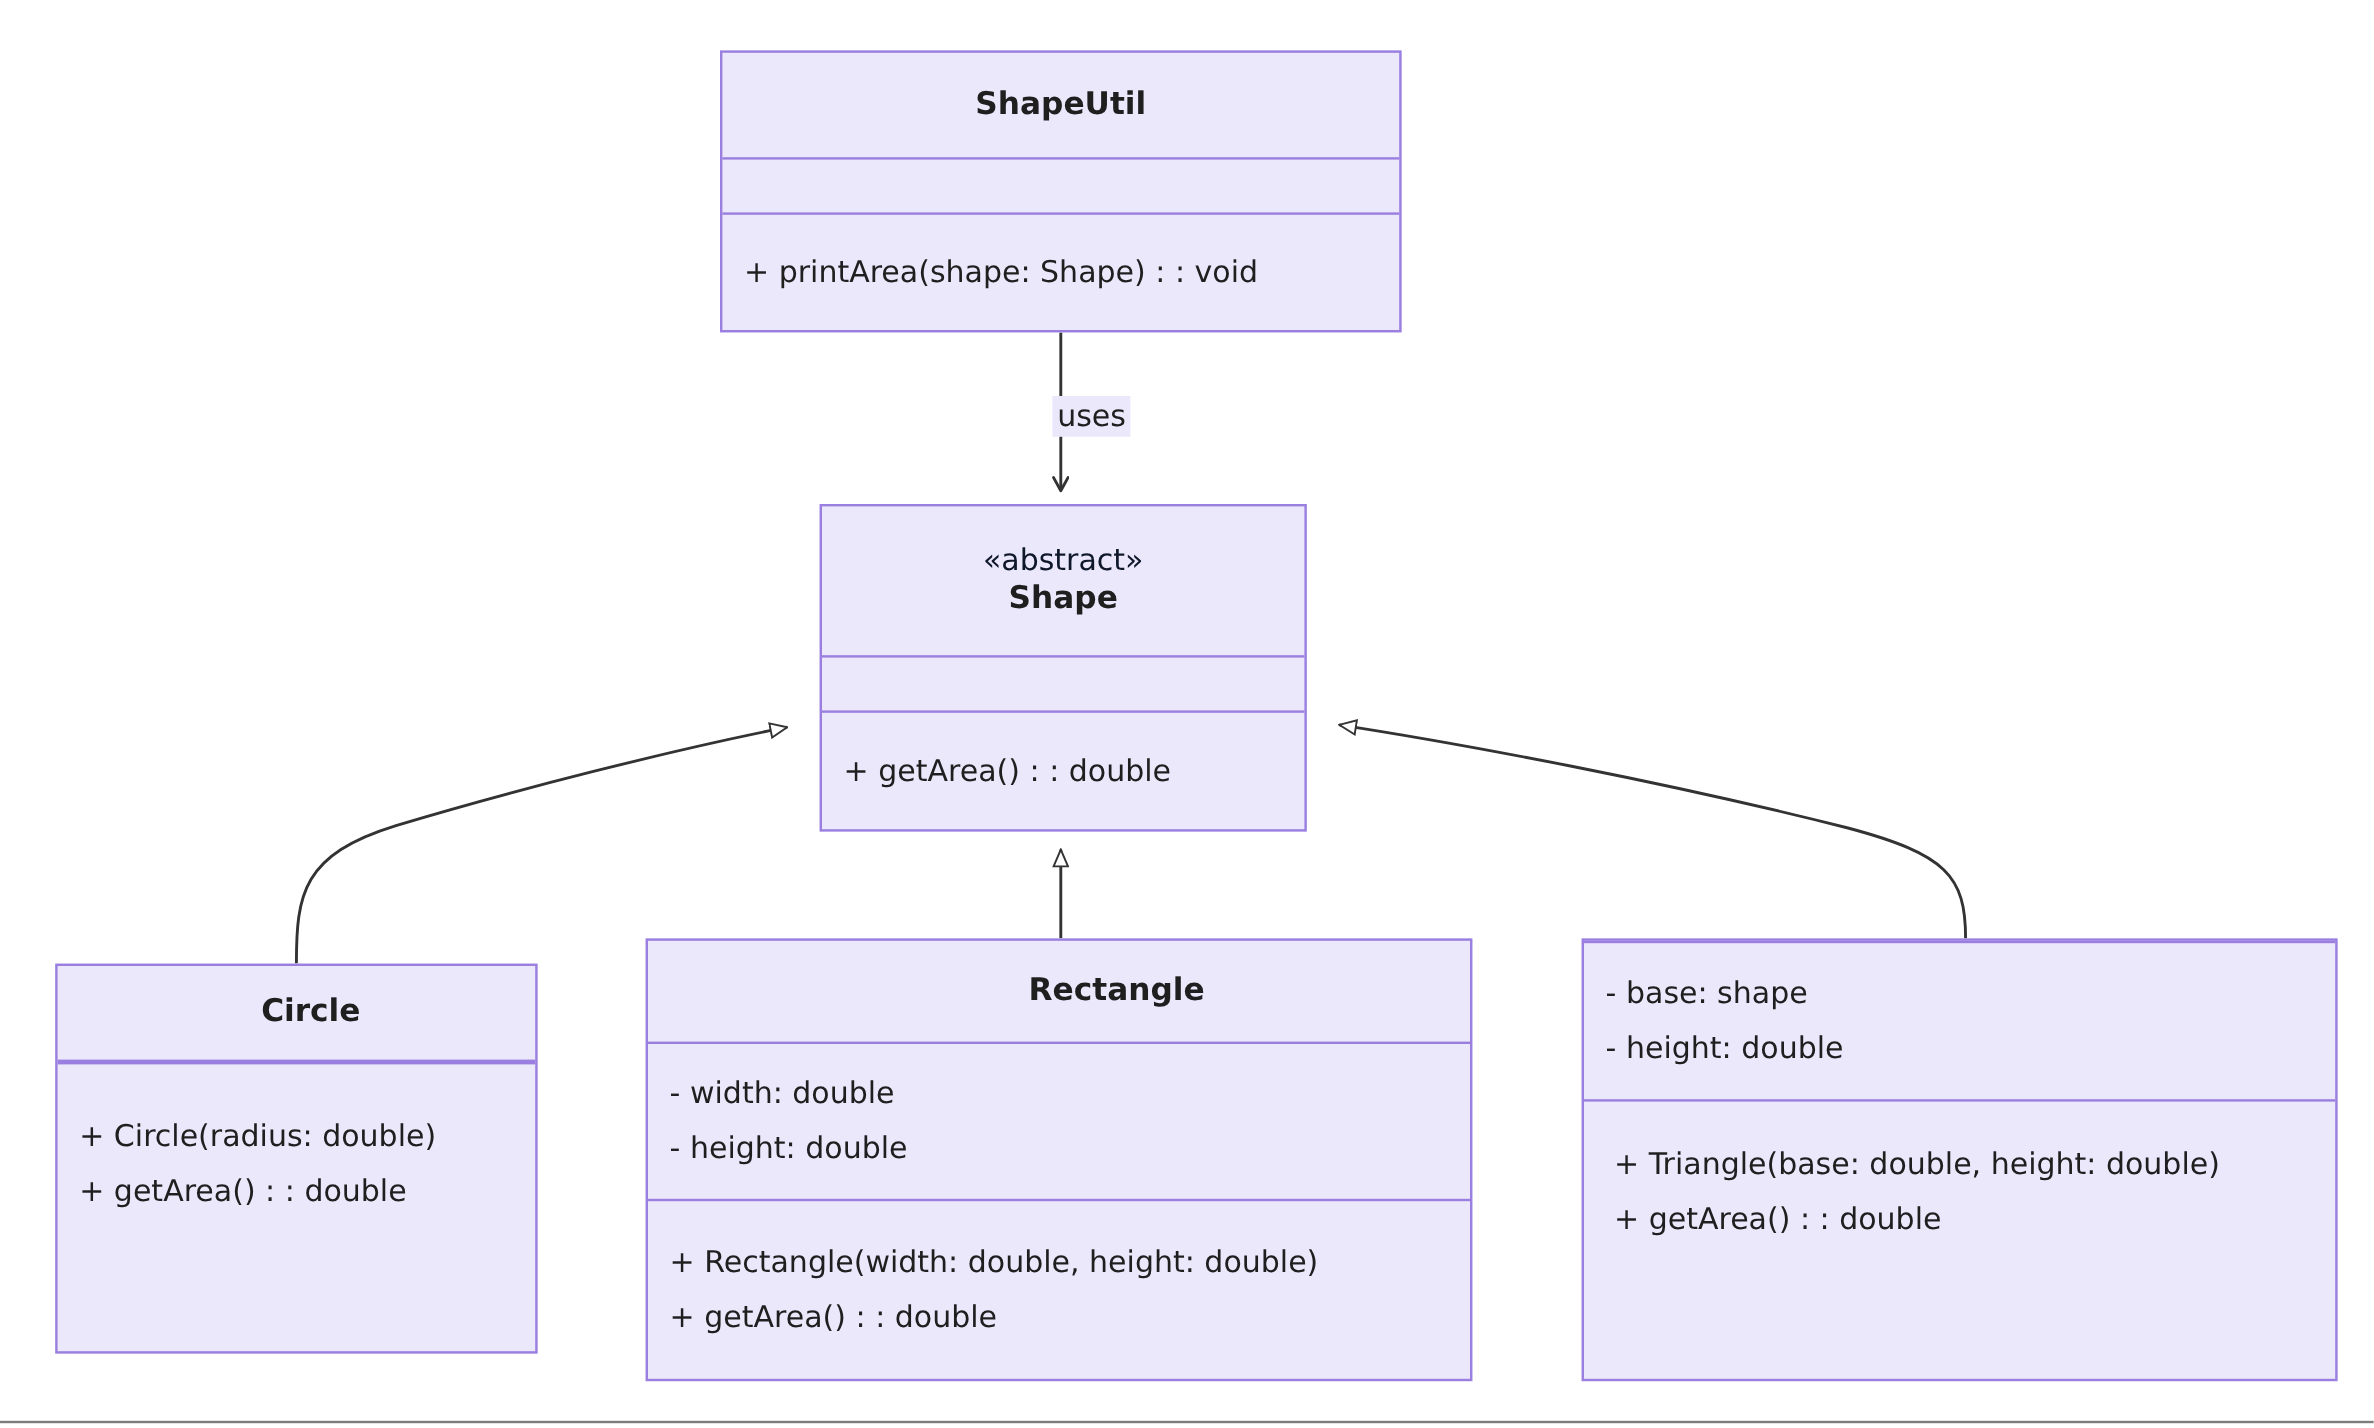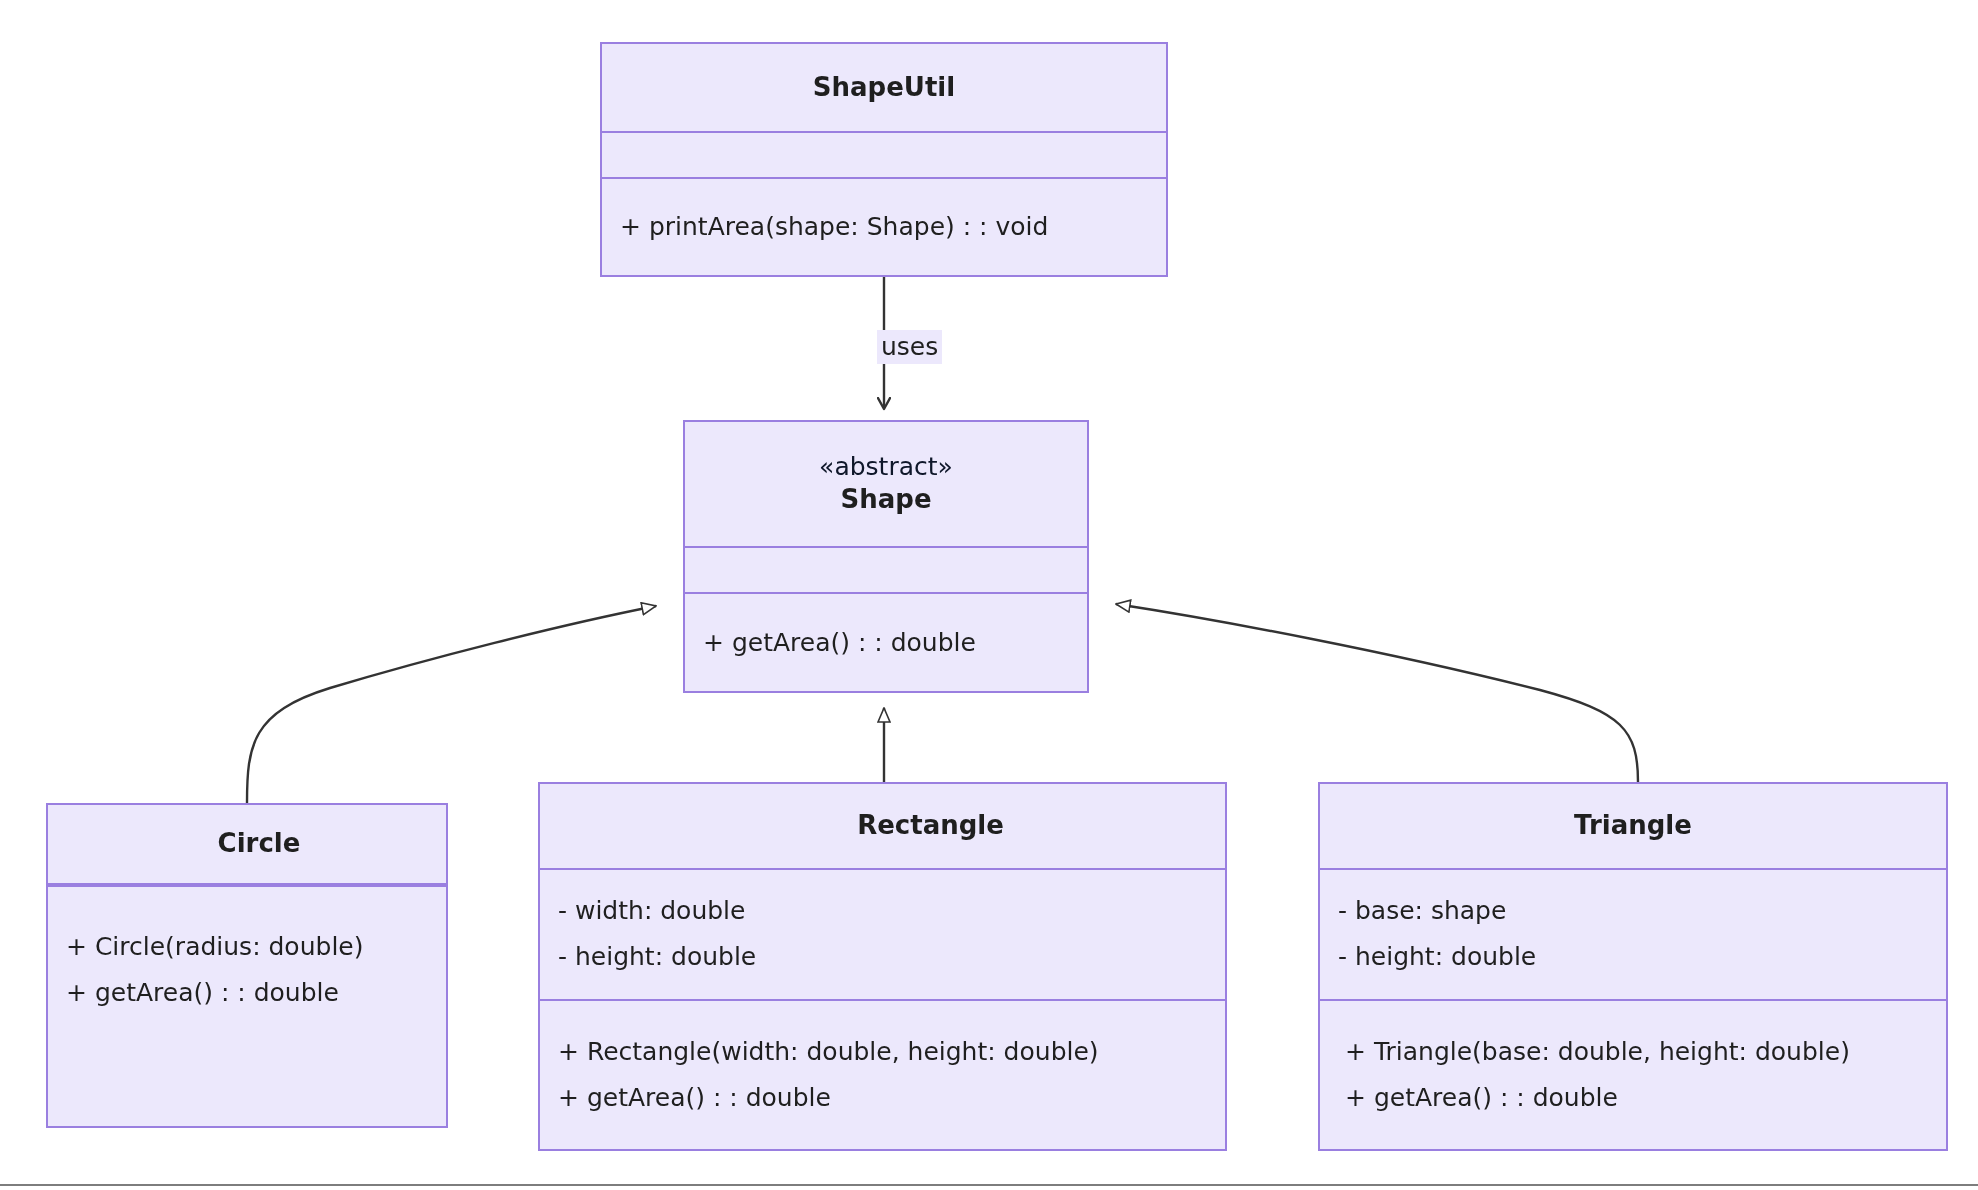--- a/index.html
+++ b/index.html
@@ -195,23 +195,20 @@
       <div class="member-row">- height: double</div>
     </div>
     <div class="compartment-divider"></div>
     <div class="class-compartment" style="height:150px;">
       <div class="member-row">+ Rectangle(width: double, height: double)</div>
       <div class="member-row">+ getArea() : : double</div>
     </div>
   </div>
 
   <div class="uml-class" id="class-triangle" style="left:1318px; top:782px; width:630px; height:369px;">
-    <div class="class-header" style="height:85px;">
-      <div class="class-title">Triangle</div>
-    </div>
     <div class="compartment-divider"></div>
     <div class="class-compartment" style="height:130px;">
       <div class="member-row">- base: shape</div>
       <div class="member-row">- height: double</div>
     </div>
     <div class="compartment-divider"></div>
     <div class="class-compartment" style="height:150px;padding-left:25px;">
       <div class="member-row">+ Triangle(base: double, height: double)</div>
       <div class="member-row">+ getArea() : : double</div>
     </div>

